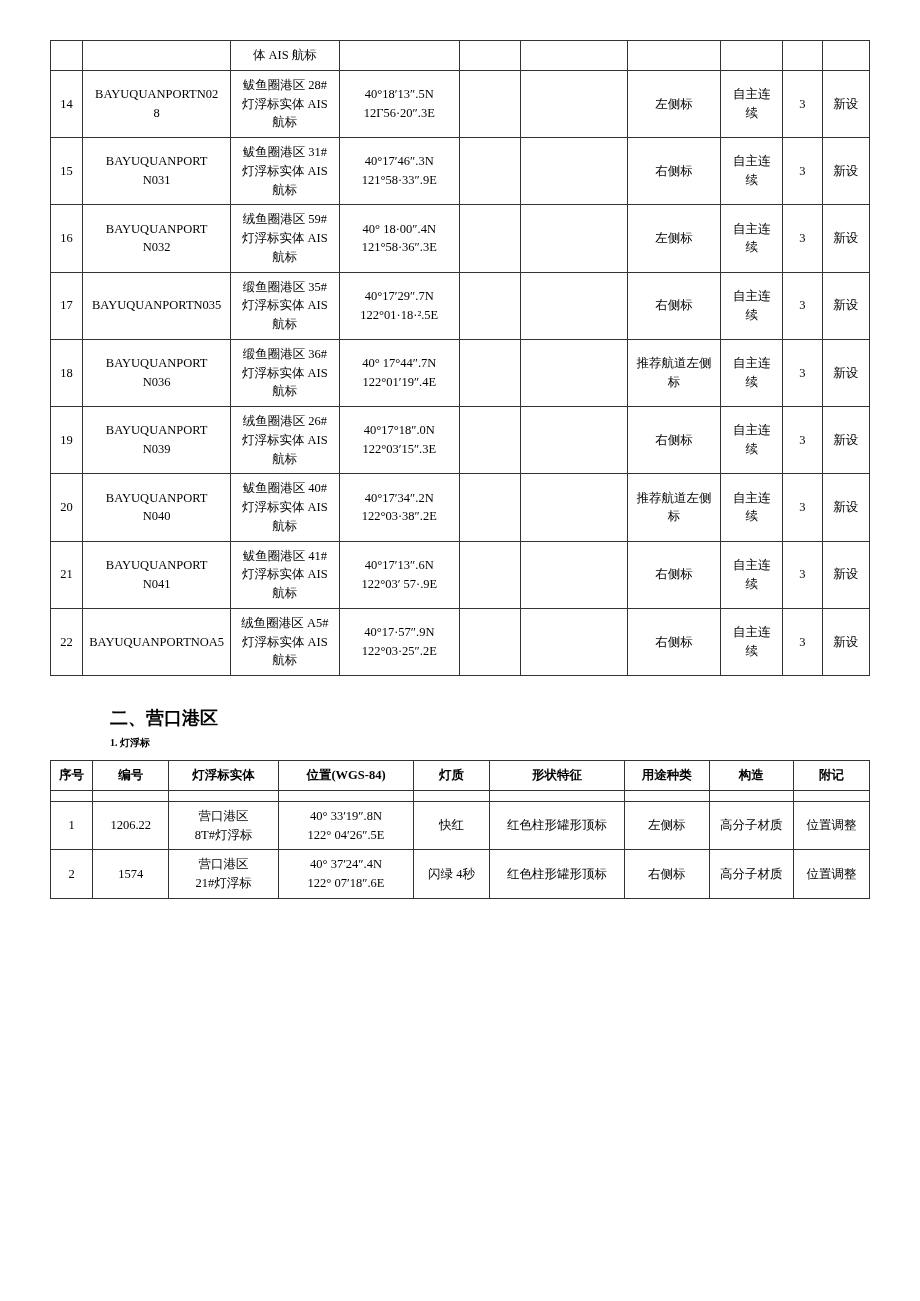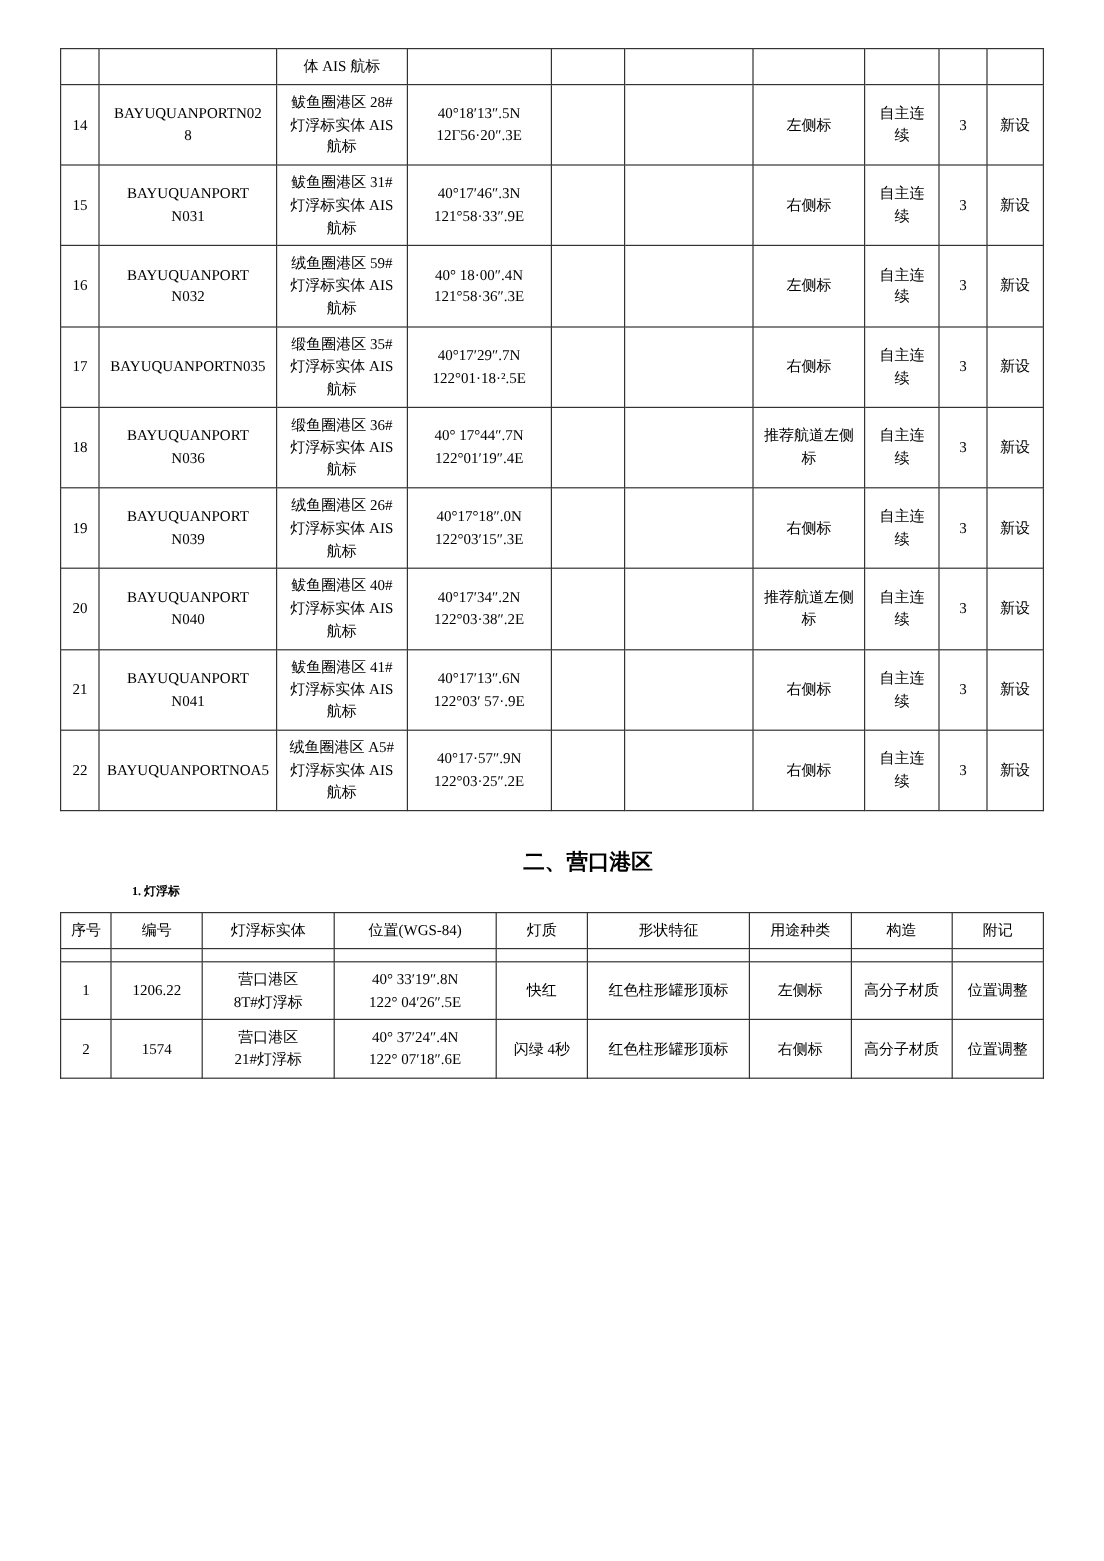--- a/index.html
+++ b/index.html
@@ -7,21 +7,20 @@
       background: #fff;
       font-family: "SimSun", "宋体", serif;
       font-size: 13px;
       color: #000;
       padding: 40px 50px;
     }
     .section-title {
       font-size: 18px;
       font-weight: bold;
       margin: 30px 0 6px 60px;
-      text-align: center;
     }
     .subsection-title {
       font-size: 10px;
       font-weight: bold;
       margin: 4px 0 10px 60px;
     }
     table {
       border-collapse: collapse;
       width: 100%;
       padding-left: 44px;
@@ -29,21 +28,21 @@
     th, td {
       border: 1px solid #333;
       padding: 5px 6px;
       text-align: center;
       vertical-align: middle;
       line-height: 1.5;
       font-size: 12.5px;
     }
     th {
       background: #fff;
-      font-weight: normal;
+      font-weight: bold;
     }
   </style>
 </head>
 <body>
 
 <table>
   <colgroup>
     <col style="width:4%">
     <col style="width:10%">
     <col style="width:14%">

